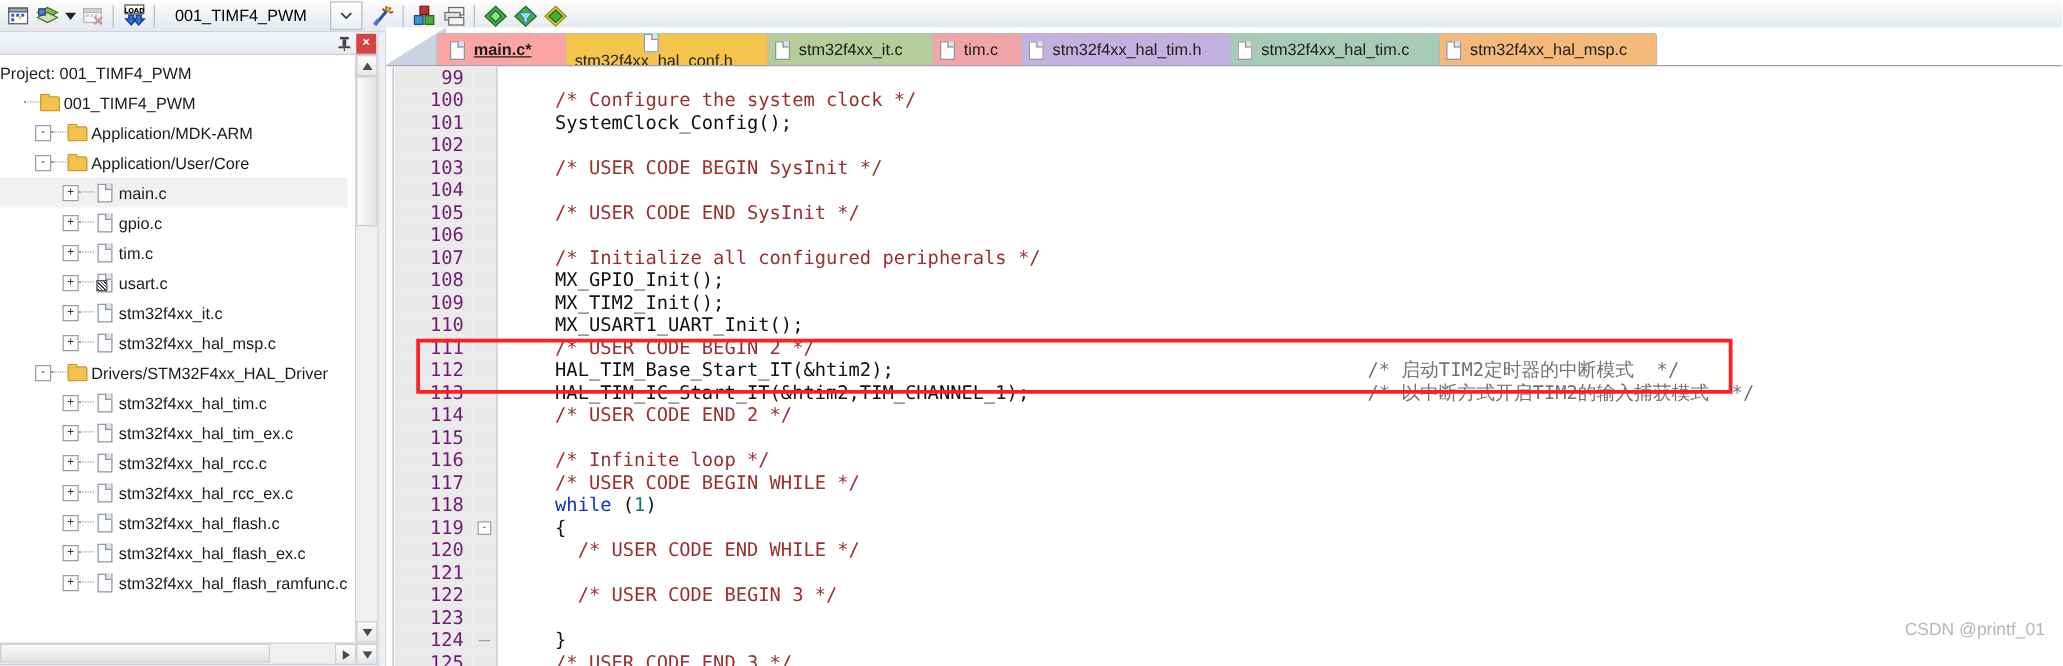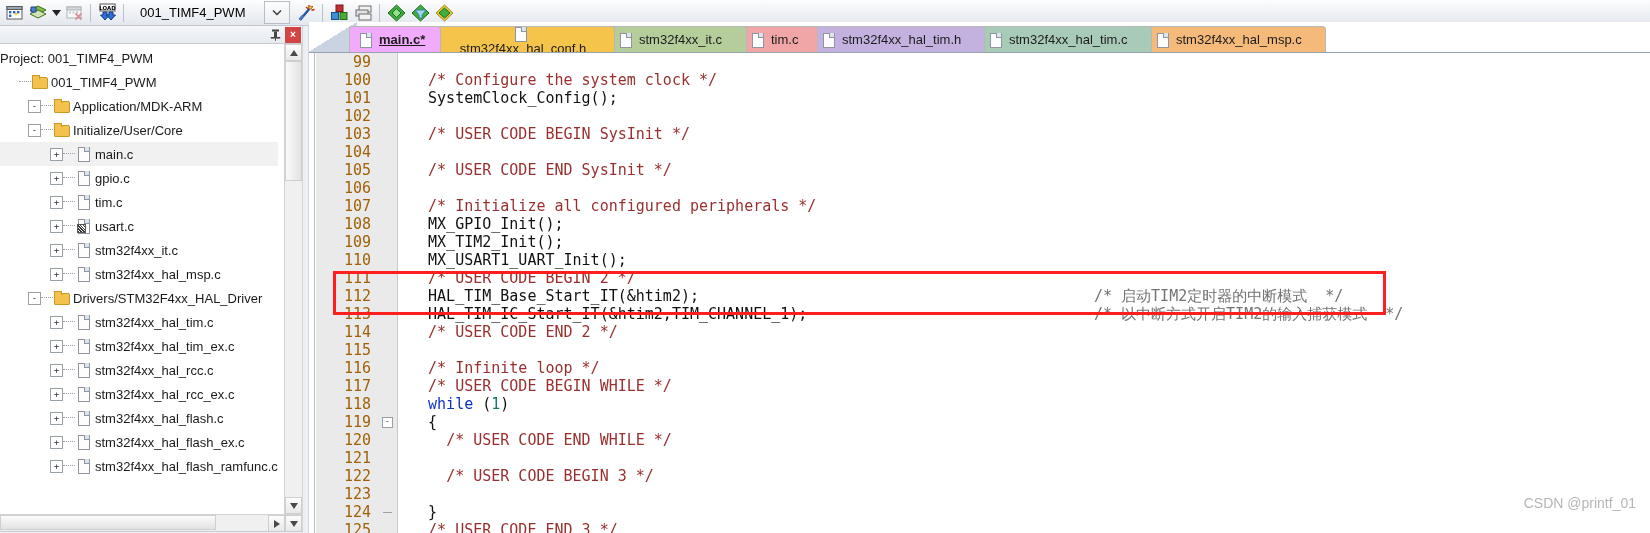--- a/index.html
+++ b/index.html
@@ -308,21 +308,21 @@
     display: flex;
     align-items: center;
     position: relative;
   }
   .lnum {
     flex: 0 0 auto;
     width: 62px;
     text-align: right;
     padding-right: 7px;
     box-sizing: border-box;
-    color: #a16207;
+    color: #701a75;
     background: #eaeaea;
     height: 18px;
     line-height: 18px;
     font-size: 15px;
   }
   .fold {
     flex: 0 0 auto;
     width: 19px;
     height: 18px;
     background: #eaeaea;
@@ -333,21 +333,21 @@
   .fold .box {
     width: 9px; height: 9px;
     border: 1px solid #9aa0a8;
     background: #fff;
     font-size: 8px; line-height: 7px;
     color: #333; text-align:center;
     font-family: "DejaVu Sans Mono", monospace;
   }
   .ctext {
     flex: 1 1 auto;
-    padding-left: 12px;
+    padding-left: 28px;
     color: #111;
     height: 18px;
     line-height: 18px;
     position: relative;
   }
   .cmt  { color: #9a2f2f; }
   .kw   { color: #1033c0; }
   .num  { color: #0e7a6e; }
   .sidecmt {
     position: absolute;
@@ -538,21 +538,21 @@
             <span class="expander">-</span>
             <span class="dots"></span>
             <span class="ficon folder"></span>
             <span class="tlabel">Application/MDK-ARM</span>
           </div>
           <div class="trow">
             <span class="ind" style="width: 28px;"></span>
             <span class="expander">-</span>
             <span class="dots"></span>
             <span class="ficon folder"></span>
-            <span class="tlabel">Initialize/User/Core</span>
+            <span class="tlabel">Application/User/Core</span>
           </div>
           <div class="trow sel">
             <span class="ind" style="width: 50px;"></span>
             <span class="expander">+</span>
             <span class="dots"></span>
             <span class="ficon file"></span>
             <span class="tlabel">main.c</span>
           </div>
           <div class="trow">
             <span class="ind" style="width: 50px;"></span>
@@ -680,21 +680,21 @@
   </div>
 
   <div id="panel-bottom-band"></div>
 </div>
 
 <div id="panel-divider"></div>
 
 <div id="tabstrip">
   <div id="tab-corner"></div>
 
-<div class="tab active" style="left: 40px; width: 92px; background: #f0abfc; z-index: 30;">
+<div class="tab active" style="left: 40px; width: 104px; background: #fca5a5; z-index: 30;">
       <span class="ficon file"></span>
       <span>main.c*</span>
     </div>
     <div class="tab" style="left: 126px; width: 180px; background: rgb(245, 196, 74); z-index: 29; flex-direction: column;">
       <span class="ficon file"></span>
       <span>stm32f4xx_hal_conf.h</span>
     </div>
     <div class="tab" style="left: 300px; width: 138px; background: rgb(181, 204, 155); z-index: 28;">
       <span class="ficon file"></span>
       <span>stm32f4xx_it.c</span>

